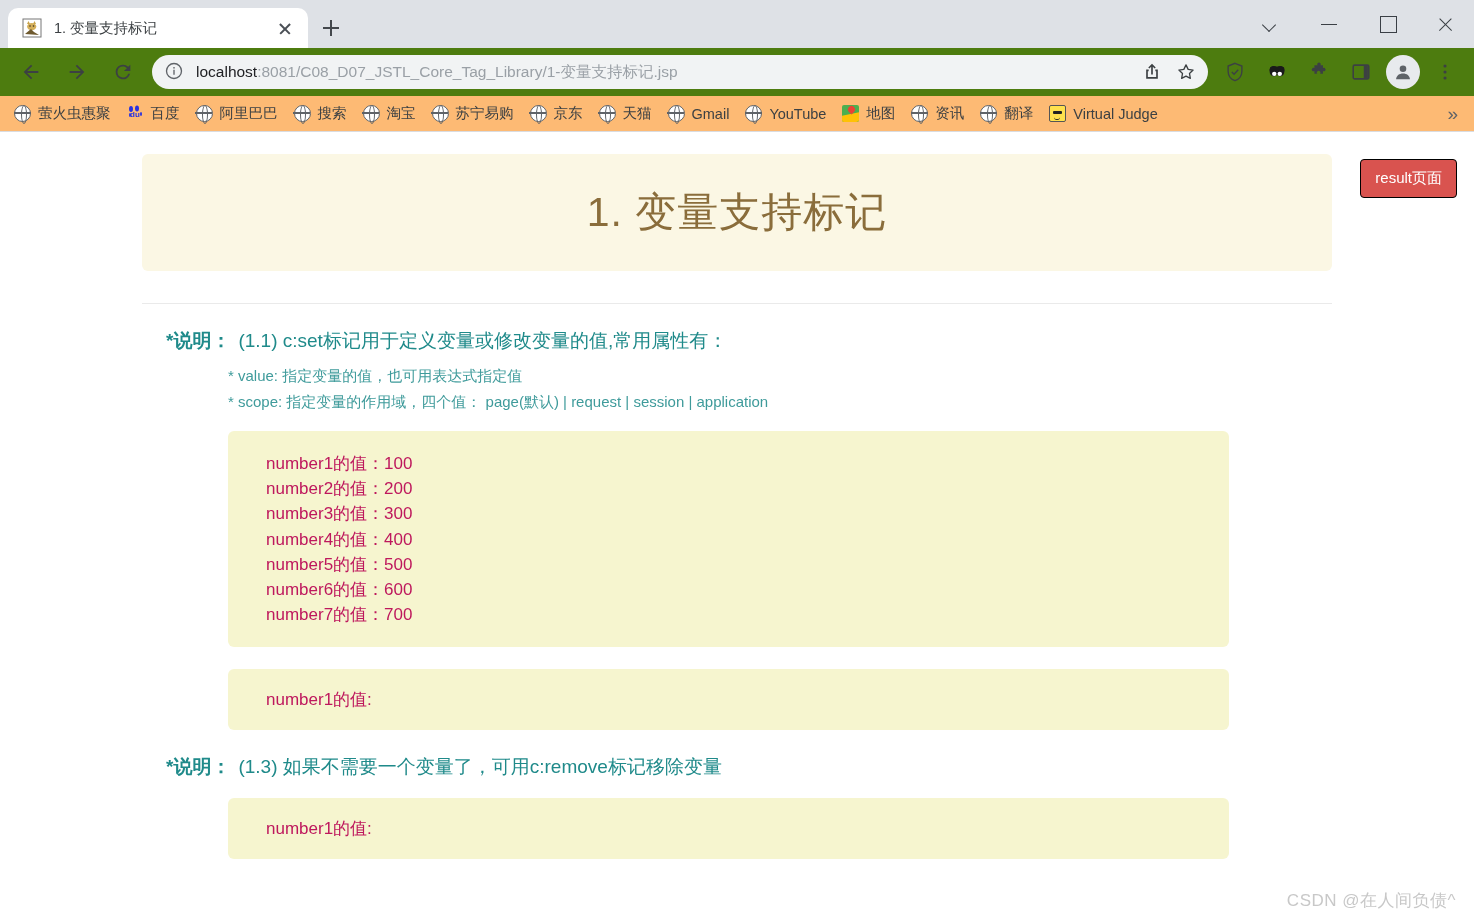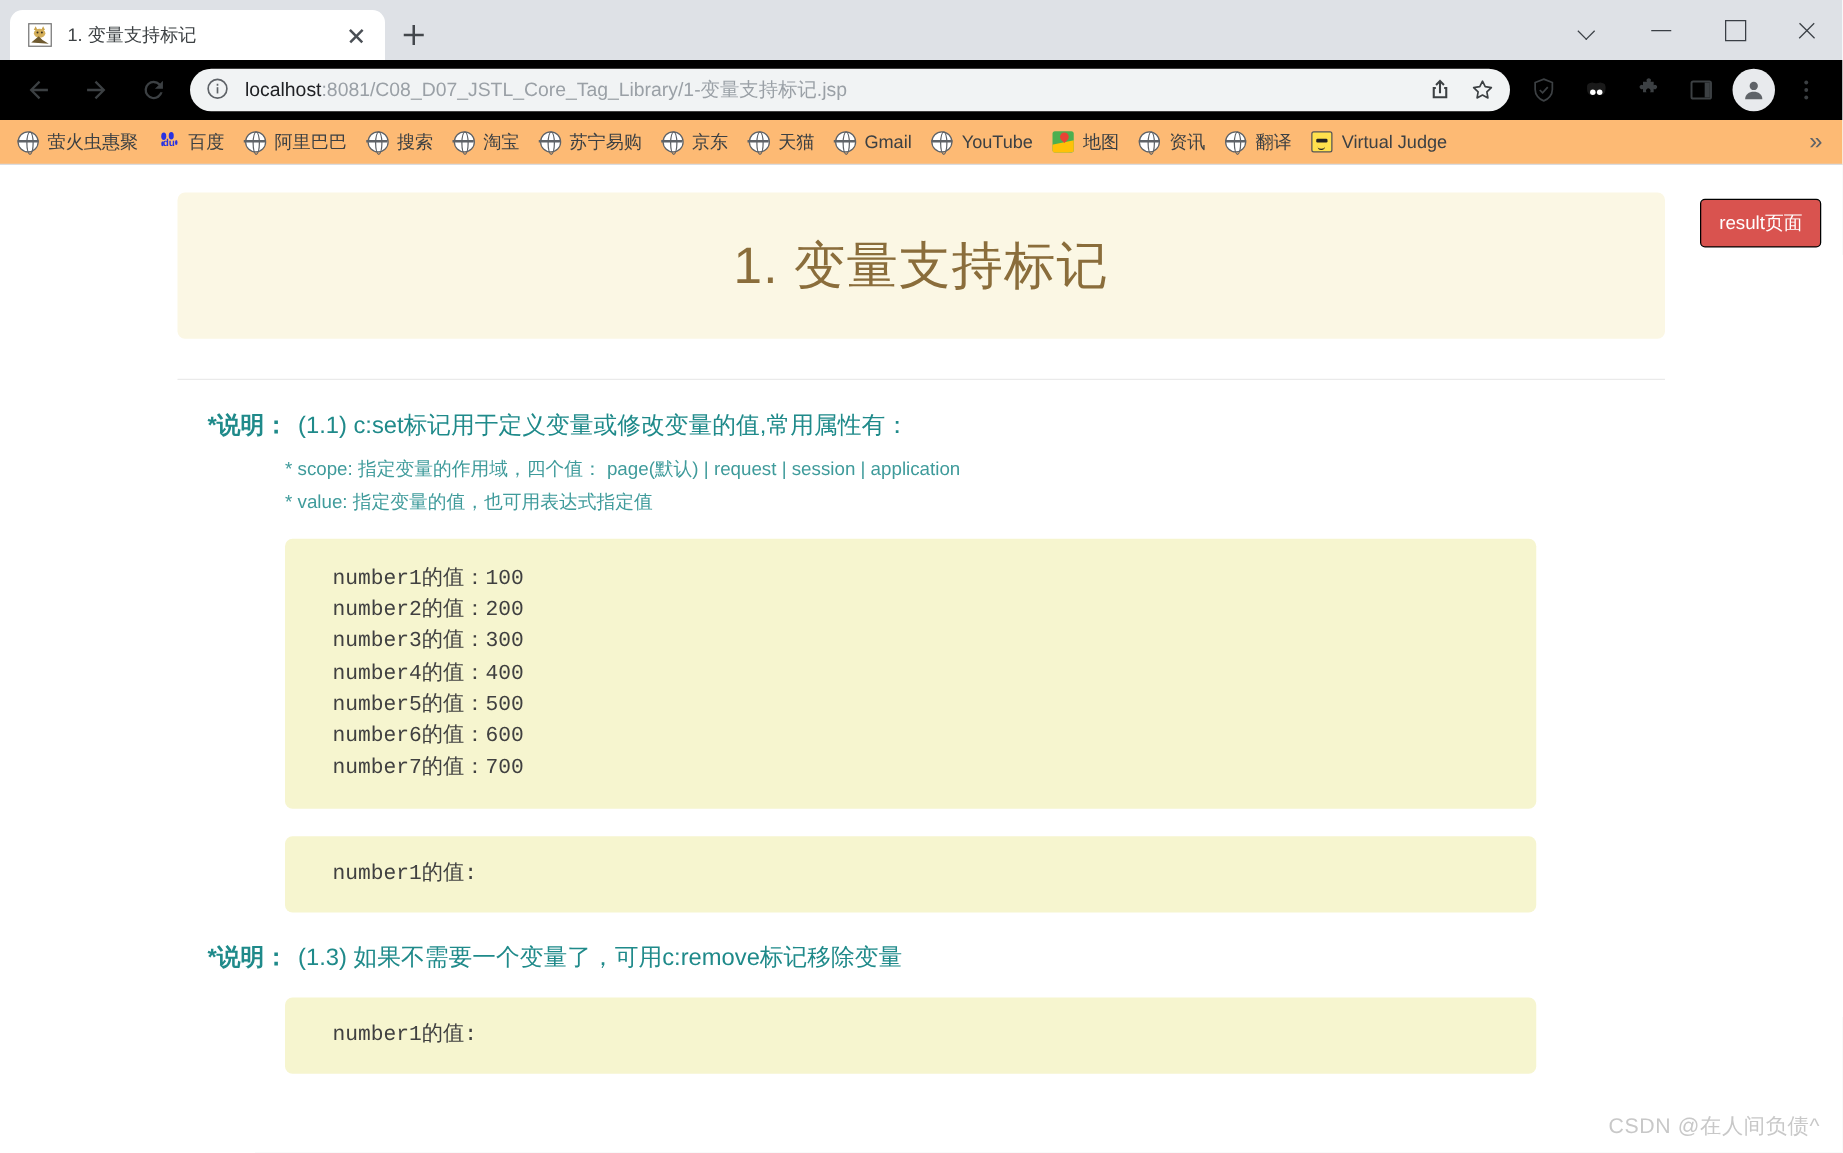--- a/index.html
+++ b/index.html
@@ -47,21 +47,21 @@
   .wc-min::before { content: ""; position: absolute; left: 21px; top: 23.5px;
     width: 16px; height: 1.4px; background: #3a3f45; }
   .wc-max::before { content: ""; position: absolute; left: 22px; top: 16px;
     width: 15px; height: 15px; border: 1.4px solid #3a3f45; }
   .wc-close::before, .wc-close::after { content: ""; position: absolute;
     left: 21px; top: 23.5px; width: 17px; height: 1.4px; background: #3a3f45; }
   .wc-close::before { transform: rotate(45deg); }
   .wc-close::after  { transform: rotate(-45deg); }
 
   
-  .navbar { height: 48px; background: #000000; display: flex; align-items: center;
+  .navbar { height: 48px; background: #4d7c0f; display: flex; align-items: center;
             padding: 0 8px; }
   .navbtn { width: 36px; height: 36px; margin: 0 5px; position: relative;
             border-radius: 50%; cursor: pointer; flex: 0 0 36px; }
   .navbtn svg { position: absolute; left: 7px; top: 7px; }
 
   .omnibox { flex: 1; height: 34px; background: #f1f3f4; border-radius: 17px;
              display: flex; align-items: center; padding: 0 4px 0 12px;
              margin: 0 6px; min-width: 0; }
   .info-icon { width: 22px; height: 22px; flex: 0 0 22px; margin-right: 10px;
                position: relative; }
@@ -137,22 +137,22 @@
   hr.sep { border: none; border-top: 1px solid #eaeaea; margin: 32px 0 0 0; }
 
   .block { margin-top: 22px; padding-left: 24px; }
   .note { color: #1f8a8a; font-size: 19px; line-height: 1.55; }
   .note .lbl { font-weight: bold; }
   .note .body { margin-left: 8px; }
   .sublist { margin: 7px 0 0 62px; color: #3f9b9b; font-size: 15px; line-height: 1.75; }
 
   .wellbox { background: #f6f5cf; border-radius: 6px; margin: 16px 0 0 62px;
              width: 1001px; padding: 20px 0 20px 38px; }
-  .wellbox .row { color: #404040; font-size: 17px; line-height: 1.48;
-                  font-family: Liberation Mono, monospace; }
+  .wellbox .row { color: #be185d; font-size: 17px; line-height: 1.48;
+                  font-family: Liberation Sans, sans-serif; }
   .wellbox.small { padding: 18px 0 18px 38px; }
 
   .watermark { position: absolute; right: 18px; bottom: 10px;
                font-size: 17px; color: #c8c8c8; letter-spacing: 0.5px; }
 </style>
 </head>
 <body>
 
 <div class="browser">
 
@@ -336,22 +336,22 @@
 
         <button class="result-btn">result页面</button>
 
         <hr class="sep">
 
         <div class="block">
           <div class="note">
             <span class="lbl">*说明：</span><span class="body">(1.1) c:set标记用于定义变量或修改变量的值,常用属性有：</span>
           </div>
           <div class="sublist">
+            <div>* value: 指定变量的值，也可用表达式指定值</div>
             <div>* scope: 指定变量的作用域，四个值： page(默认) | request | session | application</div>
-            <div>* value: 指定变量的值，也可用表达式指定值</div>
           </div>
           <div class="wellbox">
             <div class="row">number1的值：100</div>
             <div class="row">number2的值：200</div>
             <div class="row">number3的值：300</div>
             <div class="row">number4的值：400</div>
             <div class="row">number5的值：500</div>
             <div class="row">number6的值：600</div>
             <div class="row">number7的值：700</div>
           </div>

